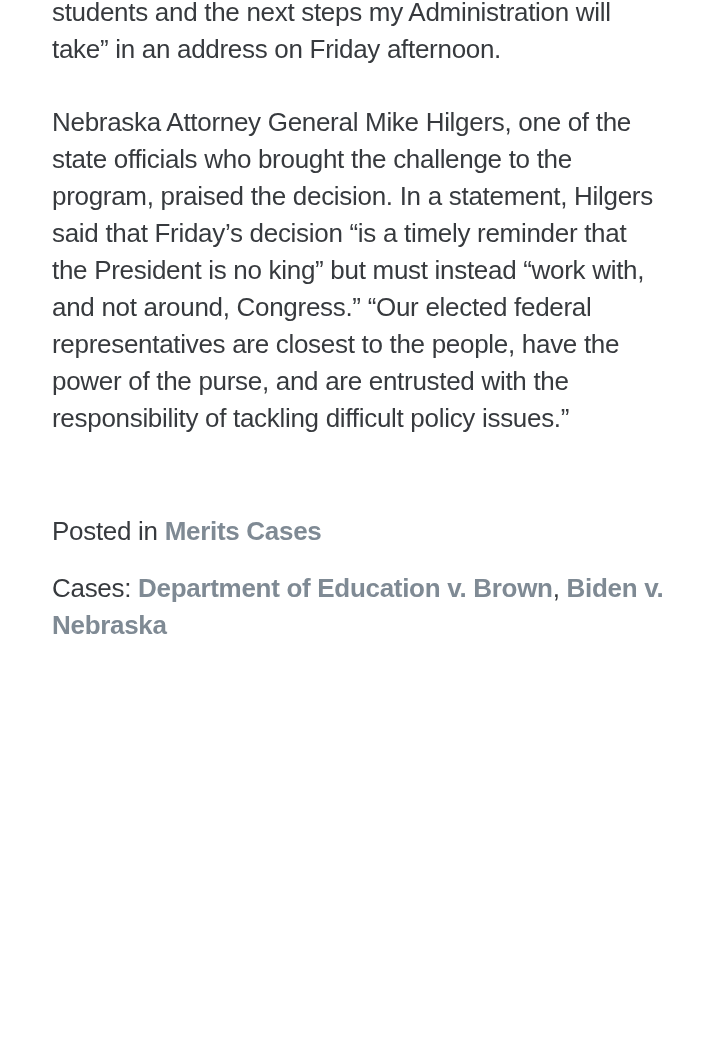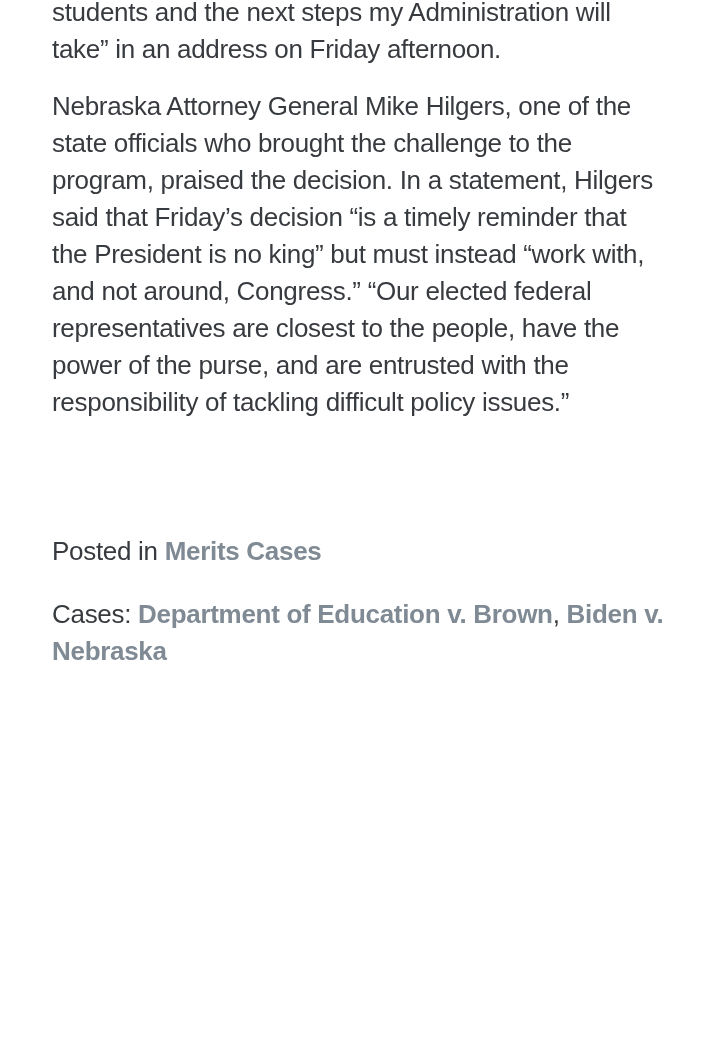--- a/index.html
+++ b/index.html
@@ -23,39 +23,39 @@
   .body-text {
     font-size: 26px;
     line-height: 37px;
     letter-spacing: -0.3px;
     color: #373a3e;
   }
   .p-partial {
     margin-top: -6px;
   }
   .p-hilgers {
-    margin-top: 20px;
+    margin-top: 36px;
   }
   .attribution {
     margin-top: 111px;
     font-size: 26px;
     line-height: 37px;
     letter-spacing: -0.3px;
     font-style: italic;
     color: #373a3e;
   }
   .posted-in {
-    margin-top: 112px;
+    margin-top: 76px;
     font-size: 26px;
     line-height: 37px;
     letter-spacing: -0.3px;
     color: #373a3e;
   }
   .cases {
-    margin-top: 26px;
+    margin-top: 20px;
     font-size: 26px;
     line-height: 37px;
     letter-spacing: -0.3px;
     color: #373a3e;
   }
   a.grey-link {
     color: #7f8a94;
     font-weight: 700;
     text-decoration: none;
     cursor: pointer;

